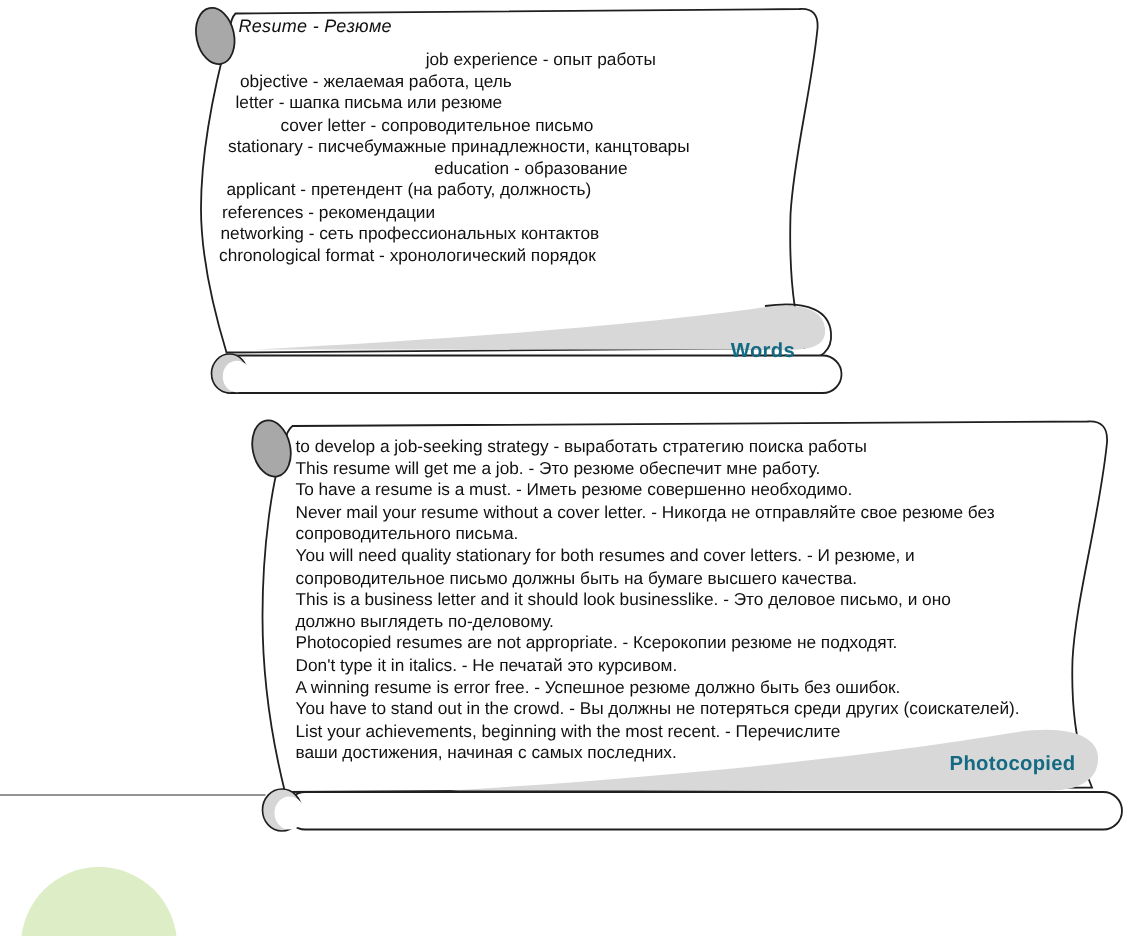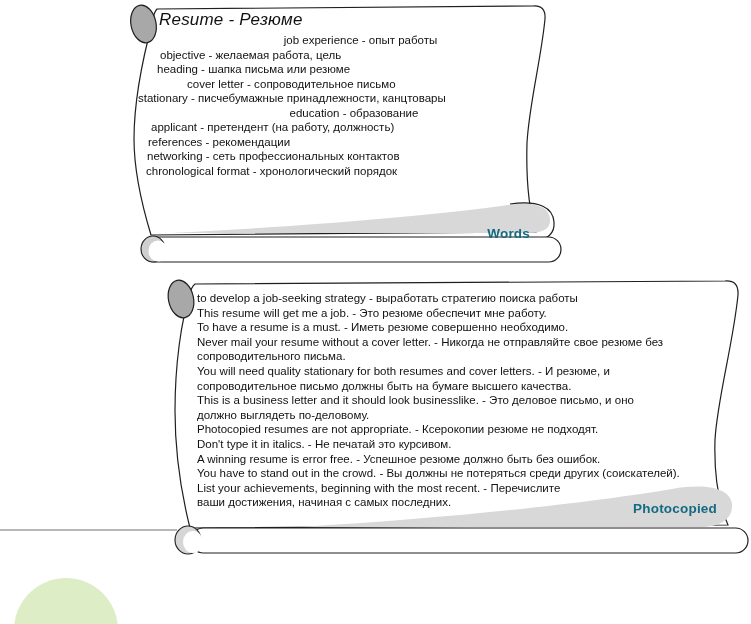--- a/index.html
+++ b/index.html
@@ -4,32 +4,32 @@
 <style>
   html,body { margin:0; padding:0; background:#ffffff; }
   .stage {
     position:relative; width:751px; height:624px; background:#ffffff;
     overflow:hidden; font-family:"Liberation Sans", sans-serif; color:#111;
   }
   svg.scene { position:absolute; left:0; top:0; }
 
   .scroll-title {
     position:absolute; left:159px; top:10px;
-    font-size:17px; font-style:italic; letter-spacing:.2px;
+    font-size:12px; font-style:italic; letter-spacing:.2px;
   }
   .words-list {
     position:absolute; left:138px; top:33px; width:420px;
     font-size:11.5px; line-height:14.5px;
   }
   .words-list .item { white-space:pre-line; }
   .words-list .item:nth-child(1)  { padding-left:25px;text-align:center; }
   .words-list .item:nth-child(2)  { padding-left:22px; }
   .words-list .item:nth-child(3)  { padding-left:19px; }
   .words-list .item:nth-child(4)  { padding-left:17px;margin-left:32px; }
-  .words-list .item:nth-child(5)  { }
+  .words-list .item:nth-child(5)  { padding-left:14px; }
   .words-list .item:nth-child(6)  { padding-left:12px;text-align:center; }
   .words-list .item:nth-child(7)  { padding-left:13px; }
   .words-list .item:nth-child(8)  { padding-left:10px; }
   .words-list .item:nth-child(9)  { padding-left:9px; }
   .words-list .item:nth-child(10) { padding-left:8px; }
   .words-list .item:nth-child(11) { padding-left:2px; }
 
   .expr-list {
     position:absolute; left:197px; top:291px; width:600px;
     font-size:11.5px; line-height:14.6px;
@@ -78,21 +78,21 @@
       <ellipse cx="193" cy="542" rx="10" ry="11" fill="#ffffff"></ellipse>
       <ellipse cx="181" cy="299" rx="12.5" ry="19" transform="rotate(-12 181 299)" fill="#a8a8a8" stroke="#1f1f1f" stroke-width="1.2"></ellipse>
     </g>
   </svg>
 
   <div class="scroll-title">Resume - Резюме</div>
 
   <div class="words-list">
     <div class="item">job experience - опыт работы</div>
     <div class="item">objective - желаемая работа, цель</div>
-    <div class="item">heading - шапка письма или резюме</div>
+    <div class="item">letter - шапка письма или резюме</div>
     <div class="item">cover letter - сопроводительное письмо</div>
     <div class="item">stationary - писчебумажные принадлежности, канцтовары</div>
     <div class="item">education - образование</div>
     <div class="item">applicant - претендент (на работу, должность)</div>
     <div class="item">references - рекомендации</div>
     <div class="item">networking - сеть профессиональных контактов</div>
     <div class="item">chronological format - хронологический порядок</div>
   </div>
 
   <div class="scroll-label words-label" style="color: rgb(19, 106, 130);">Words</div>

